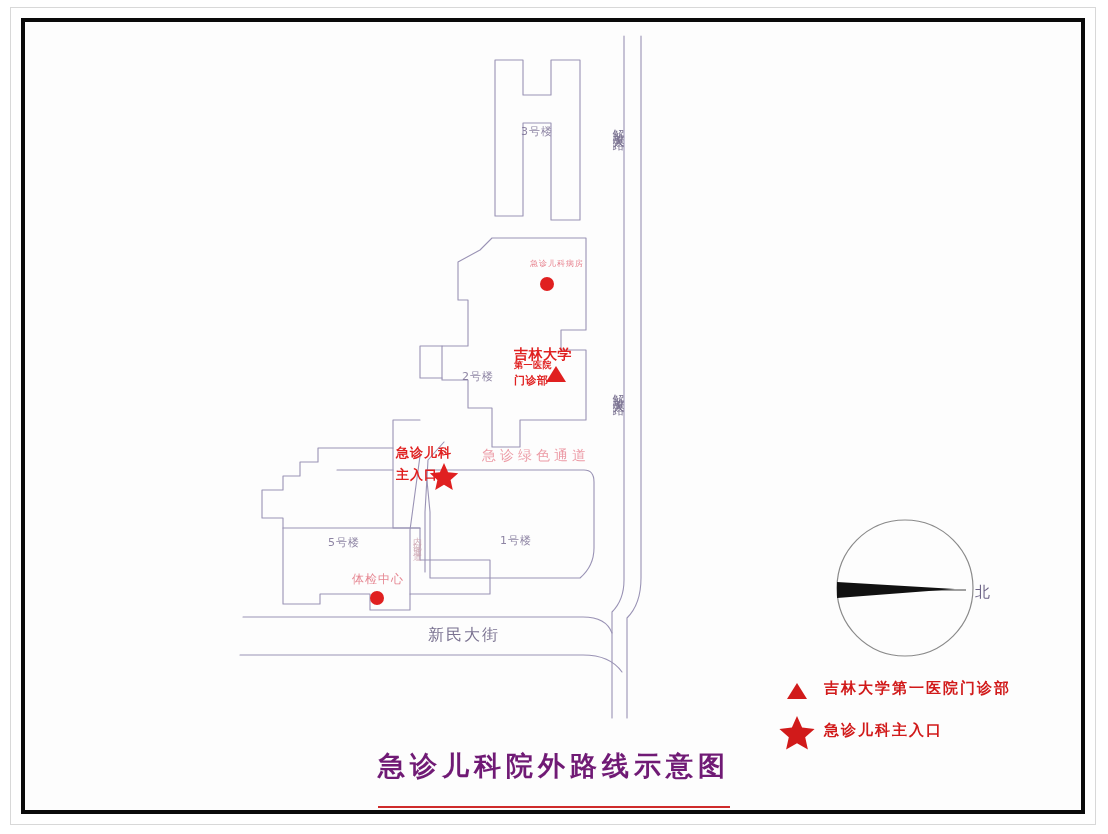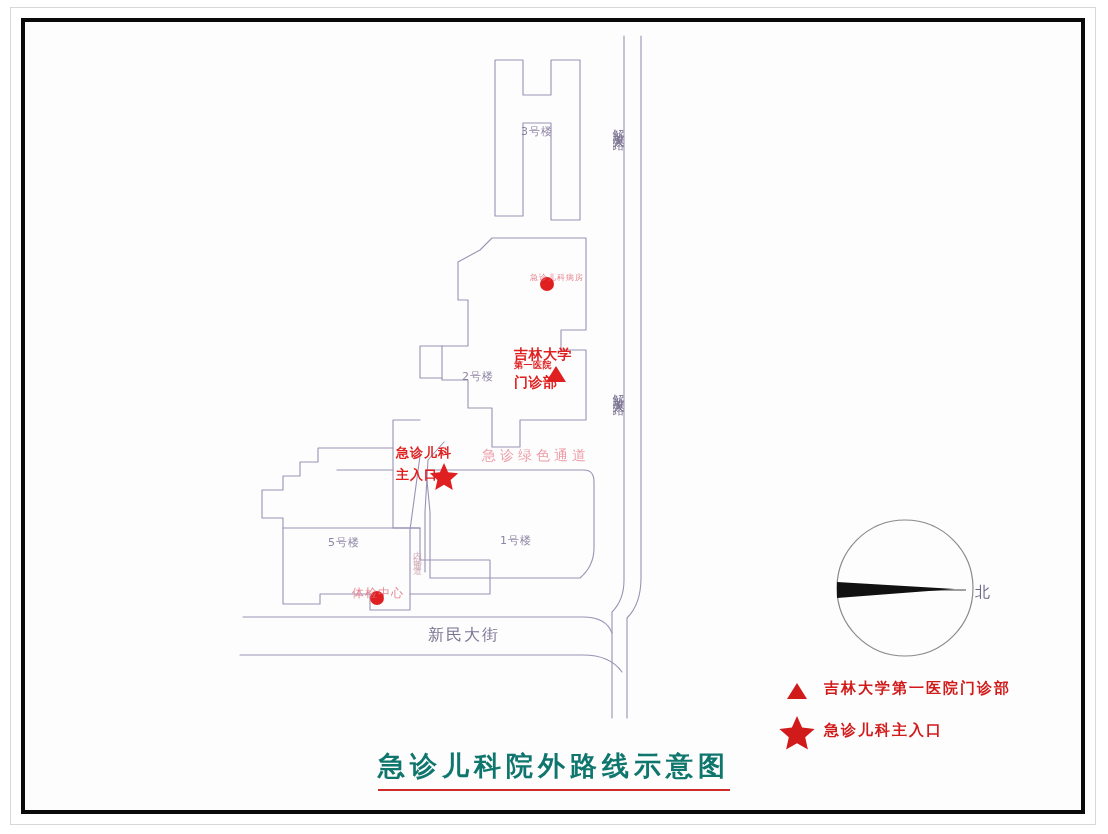--- a/index.html
+++ b/index.html
@@ -74,21 +74,20 @@
     color: #e77c8a;
     font-size: 14px;
     letter-spacing: 4px;
     opacity: .75;
   }
   .lbl-red-faint2 {
     color: #c79aa8;
     font-size: 9px;
     letter-spacing: 2px;
     opacity: .8;
-    margin-top: 14px;
   }
   .vert {
     writing-mode: vertical-rl;
     text-orientation: upright;
   }
   .legend-row {
     position: absolute;
     display: flex;
     align-items: center;
     gap: 16px;
@@ -102,26 +101,26 @@
   #title {
     position: absolute;
     left: 0;
     top: 748px;
     width: 1108px;
     text-align: center;
     pointer-events: none;
   }
   #title-text {
     display: inline-block;
-    color: #0f766e;
+    color: #701a75;
     font-size: 27px;
     font-weight: bold;
     letter-spacing: 5px;
     border-bottom: 2px solid #cf2b2b;
-    padding-bottom: 5px;
+    padding-bottom: 22px;
   }
   #compass-label {
     position: absolute;
     left: 975px;
     top: 583px;
     color: #6d6486;
     font-size: 15px;
   }
 </style>
 </head>
@@ -201,21 +200,21 @@
 
   <div class="lbl lbl-blue-strong vert" style="left:612px; top:385px;">解放大路</div>
 
   <div class="lbl lbl-blue-strong" style="left:428px; top:627px; letter-spacing:2px; font-size:16px;">新民大街</div>
 
   <div class="lbl lbl-red" style="left:396px; top:446px; font-size:13px; letter-spacing:1px;">急诊儿科</div>
   <div class="lbl lbl-red" style="left:396px; top:468px; font-size:13px; letter-spacing:1px;">主入口</div>
 
   <div class="lbl lbl-red" style="left:514px; top:347px; font-size:14px;">吉林大学</div>
   <div class="lbl lbl-red" style="left:514px; top:361px; font-size:9px;">第一医院</div>
-  <div class="lbl lbl-red" style="left:514px; top:375px; font-size:14px;">门诊部</div>
+  <div class="lbl lbl-red" style="left:514px; top:375px; font-size:11px;">门诊部</div>
 
   <div class="lbl lbl-red-faint2" style="left:530px; top:260px; font-size:8px; letter-spacing:1px; color:#e05a6a;">急诊儿科病房</div>
 
   <div class="lbl lbl-red-faint2" style="left:352px; top:573px; font-size:12px; letter-spacing:1px; color:#e06a78;">体检中心</div>
 
   <div class="lbl lbl-red-faint" style="left:482px; top:448px;">急诊绿色通道</div>
 
   <div class="lbl lbl-red-faint2 vert" style="left:412px; top:530px; letter-spacing:5px;">内部通道</div>
 
   <div id="compass-label">北</div>

